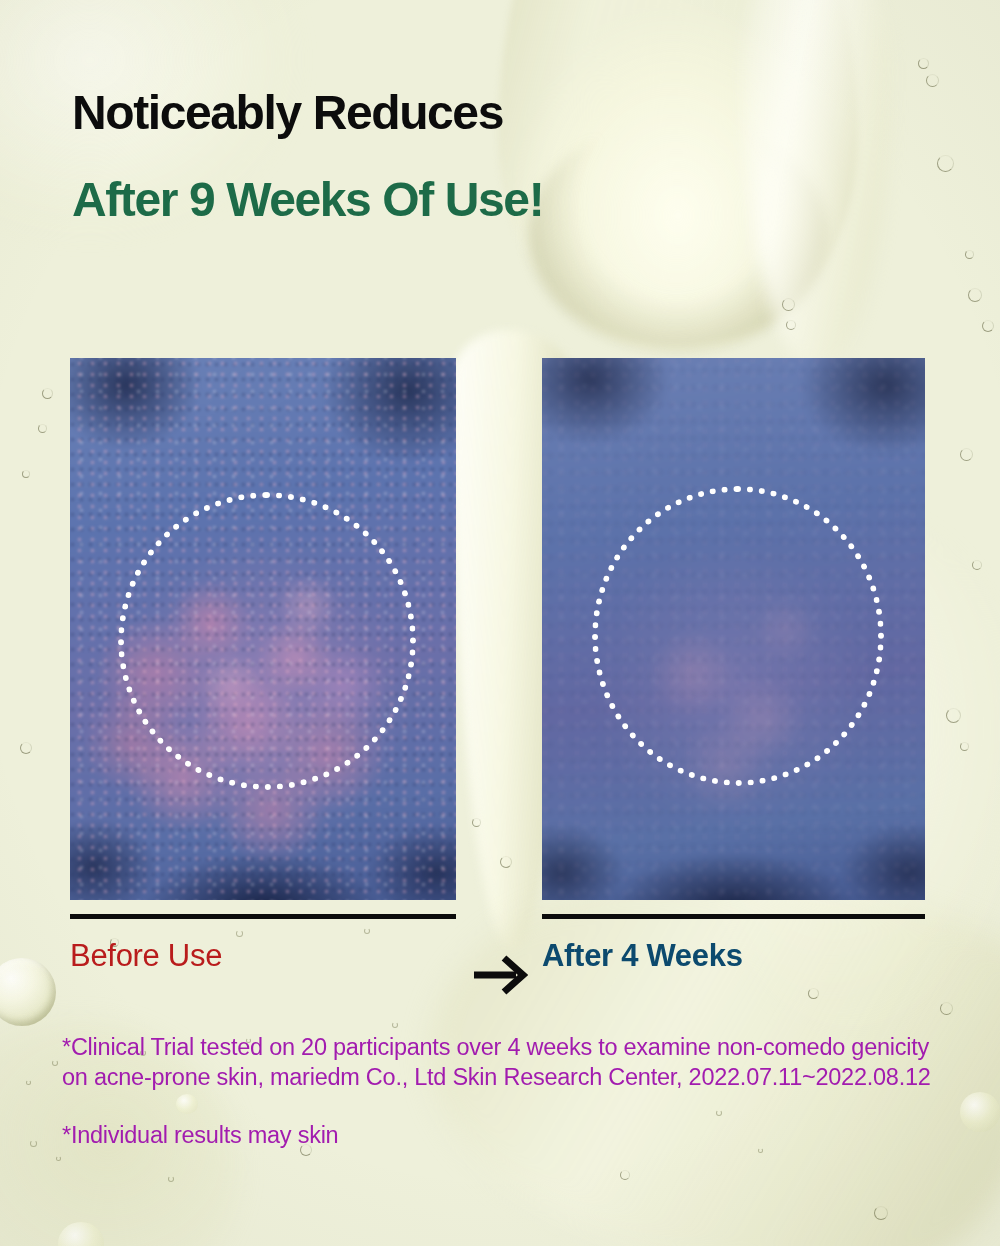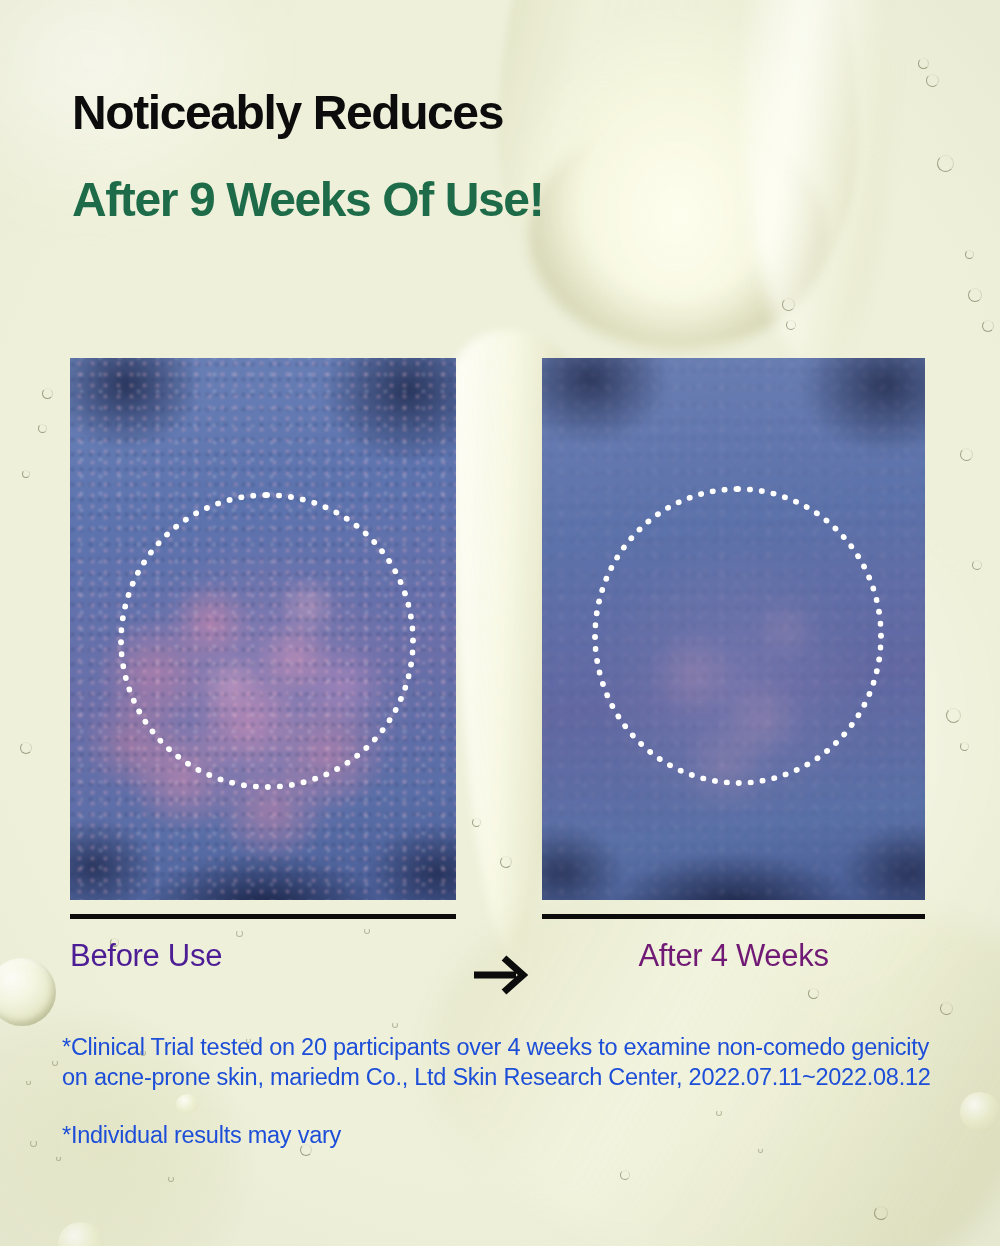--- a/index.html
+++ b/index.html
@@ -258,29 +258,29 @@
     height: 5px;
     background: #0c0c0c;
     width: 100%;
   }
   .caption-text {
     margin-top: 18px;
     font-size: 31px;
     line-height: 38px;
     letter-spacing: -0.3px;
   }
-  #caption-before .caption-text { color: #4c1d95; font-weight: normal; }
-  #caption-after  .caption-text { color: #701a75; font-weight: normal; text-align: center; }
+  #caption-before .caption-text { color: #b91c1c; font-weight: normal; }
+  #caption-after  .caption-text { color: #0c4a6e; font-weight: bold; }
 
   
   #footnotes { position: absolute; left: 62px; top: 1032px; width: 890px; }
   .note {
     font-size: 23.5px;
     line-height: 30px;
-    color: #1d4ed8;
+    color: #a21caf;
     letter-spacing: -0.25px;
   }
   #note-secondary { margin-top: 28px; }
 </style>
 </head>
 <body>
 
 <div id="bg-layer">
   <div class="oil-sheen" id="oil-glow-top-left"></div>
   <div class="oil-sheen" id="oil-blob-main"></div>
@@ -375,16 +375,16 @@
     <div class="caption-text">Before Use</div>
   </div>
 
   <div class="caption-block" id="caption-after">
     <div class="rule"></div>
     <div class="caption-text">After 4 Weeks</div>
   </div>
 
   <div id="footnotes">
     <div class="note" id="note-primary">*Clinical Trial tested on 20 participants over 4 weeks to examine non-comedo genicity on acne-prone skin, mariedm Co., Ltd Skin Research Center, 2022.07.11~2022.08.12</div>
-    <div class="note" id="note-secondary">*Individual results may vary</div>
+    <div class="note" id="note-secondary">*Individual results may skin</div>
   </div>
 
 </div>
 
 </body></html>

